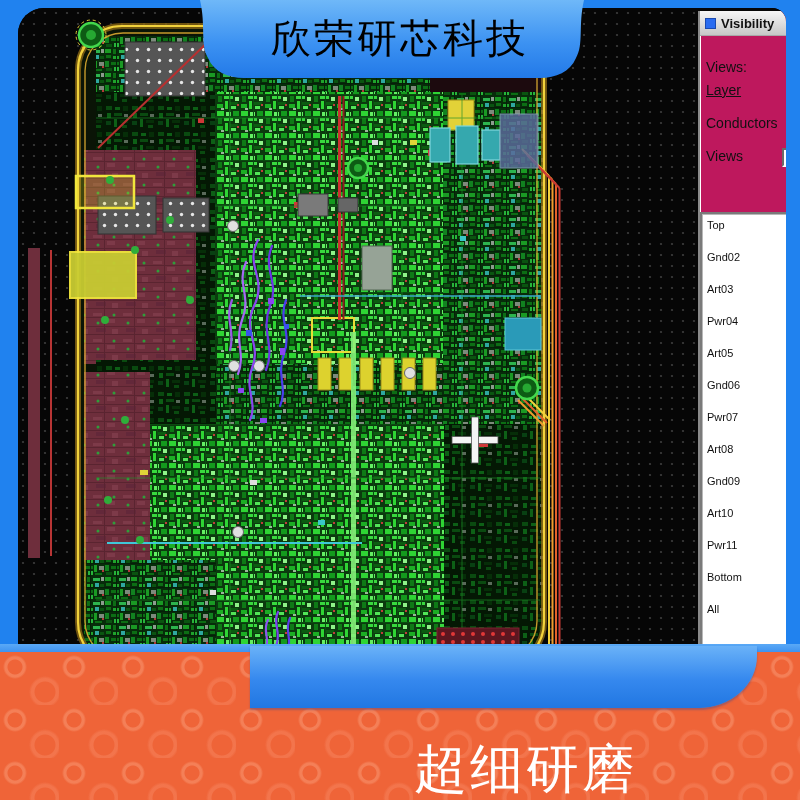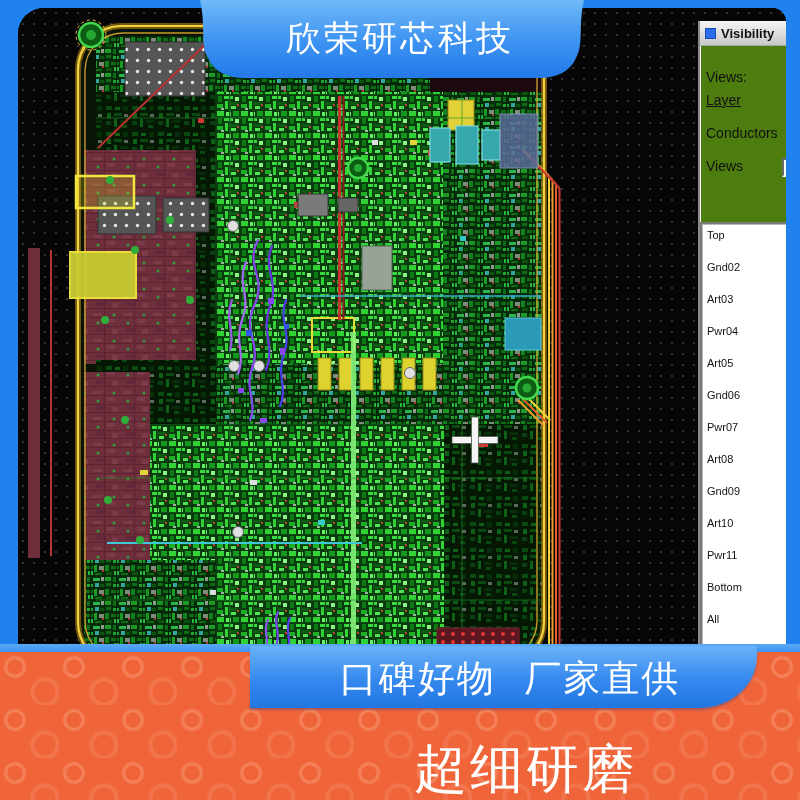--- a/index.html
+++ b/index.html
@@ -12,22 +12,22 @@
 
   
   .shot{
     position:absolute;left:18px;top:8px;width:768px;height:642px;
     background:#060606;border-radius:26px 14px 0 0;overflow:hidden;
   }
   .shot svg{position:absolute;left:0;top:0;display:block;}
 
   
   .vis-panel{
-    position:absolute;right:0;top:13px;bottom:0;width:86px;
-    background:#4d7c0f;border-left:2px solid #8a8a8a;
+    position:absolute;right:0;top:3px;bottom:0;width:86px;
+    background:#be185d;border-left:2px solid #8a8a8a;
     box-shadow:inset 1px 0 0 #ffffff;
     font-size:14px;color:#111;
   }
   .vp-title{
     height:24px;display:flex;align-items:center;gap:5px;padding-left:5px;
     background:linear-gradient(#f6f6f6,#c7c7c7);
     border-bottom:1px solid #a8a8a8;font-weight:bold;font-size:13px;
     white-space:nowrap;overflow:hidden;
   }
   .vp-ico{width:9px;height:9px;background:#2a6cf0;border:1px solid #1a4ab0;flex:0 0 auto;}
@@ -53,21 +53,21 @@
   .vp-item{height:32px;white-space:nowrap;}
 
   
   .top-banner{
     position:absolute;left:198px;top:0;width:388px;height:78px;z-index:6;
     background:linear-gradient(180deg,#6fb8f8 0%,#3c92f2 55%,#2279e8 100%);
     clip-path:path("M2,0 C8,26 2,44 10,58 C16,72 30,78 46,78 L342,78 C358,78 372,72 378,58 C386,44 380,26 386,0 Z");
   }
   .top-banner-text{
     position:absolute;left:0;right:0;top:0;line-height:76px;text-align:center;
-    color:#ffffff;font-size:35px;letter-spacing:3px;font-weight:500;
+    color:#000000;font-size:40px;letter-spacing:3px;font-weight:500;
   }
   .blue-strip{position:absolute;left:0;top:644px;width:800px;height:14px;z-index:2;
     background:linear-gradient(#5aa9f6,#2b82ec);}
   .orange-band{
     position:absolute;left:0;top:652px;width:800px;height:148px;z-index:3;
     background-color:#ef6438;
     background-image:
       radial-gradient(circle 13px at 15px 15px, rgba(255,255,255,0) 7px, rgba(255,190,160,.30) 8px, rgba(255,190,160,.30) 10px, rgba(255,255,255,0) 12px),
       radial-gradient(circle 17px at 45px 40px, rgba(255,255,255,0) 10px, rgba(255,175,145,.22) 11px, rgba(255,175,145,.22) 13.5px, rgba(255,255,255,0) 16px);
     background-size:59px 53px;
@@ -395,17 +395,16 @@
       </div>
     </div>
   </div>
 
   <div class="top-banner"></div>
   <div class="top-banner-text" style="z-index:7">欣荣研芯科技</div>
 
   <div class="blue-strip"></div>
   <div class="orange-band"></div>
   <div class="ribbon"></div>
-  <div class="ribbon-text">口碑好物 厂家直供</div>
 
 
   <div class="bottom-slogan">超细研磨</div>
 </div>
 
 </body></html>

